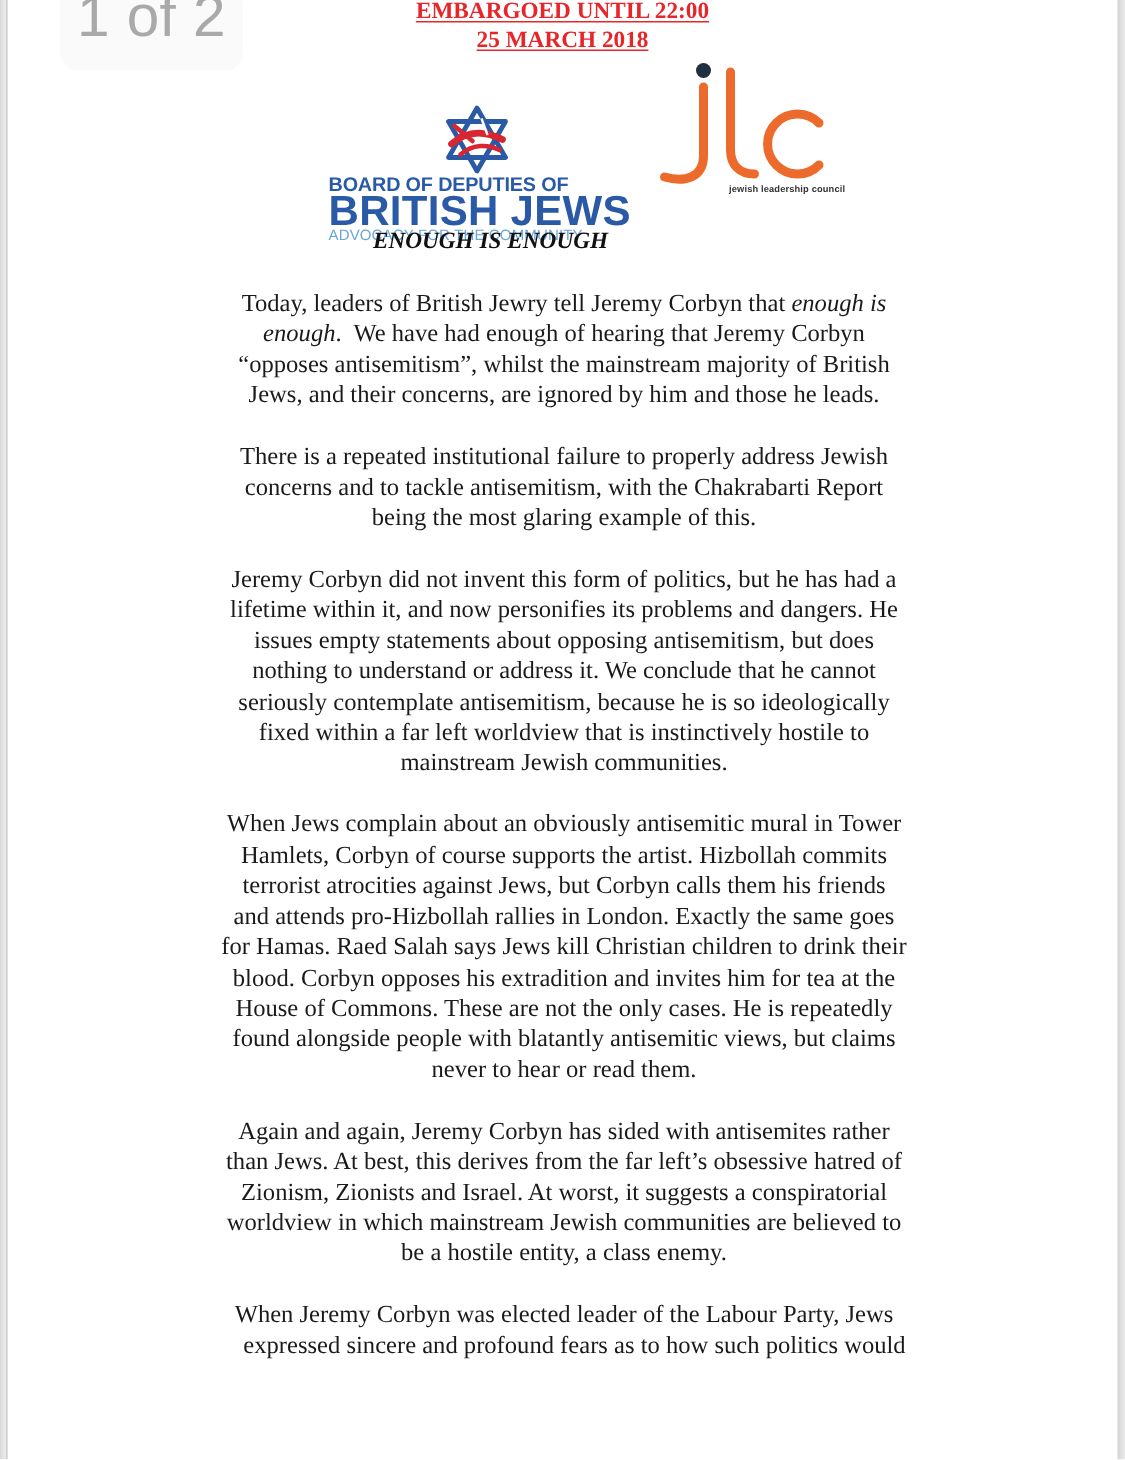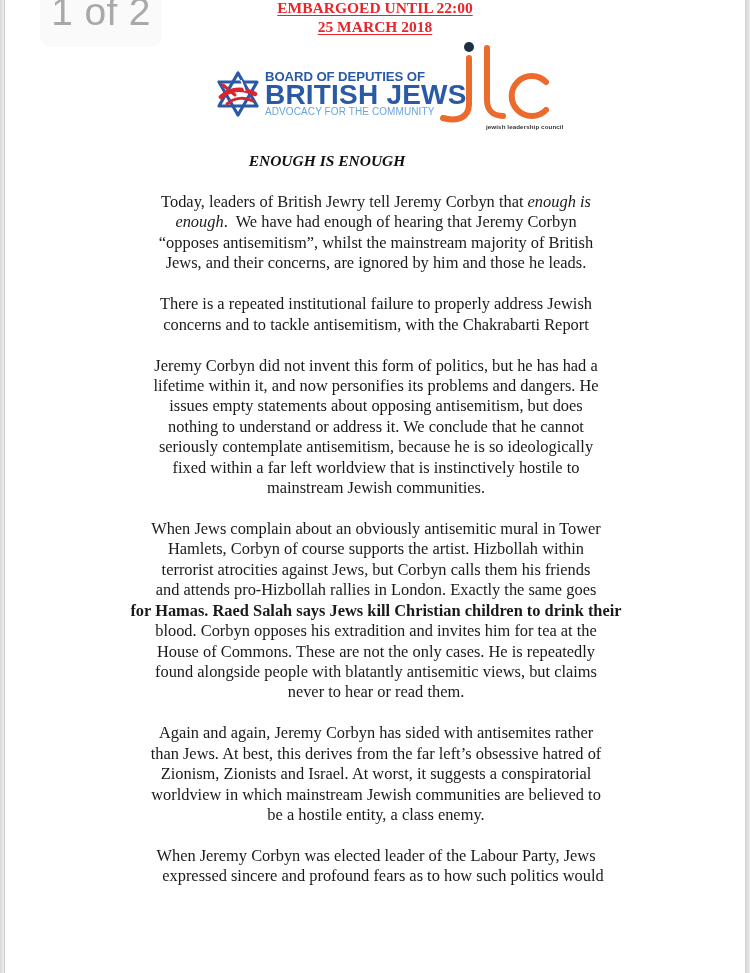--- a/index.html
+++ b/index.html
@@ -31,21 +31,21 @@
 
     .embargo {
       position: absolute; left: 250px; top: -2px; width: 250px;
       text-align: center;
       font-family: "Liberation Serif", "DejaVu Serif", serif;
       font-weight: bold; color: #e8262a; font-size: 15.5px; line-height: 19px;
       text-decoration: underline; text-underline-offset: 2px;
     }
 
     .logos { position: absolute; left: 215px; top: 38px; width: 345px; height: 100px; }
-    .bod-logo { position: absolute; left: 0; top: 32px; display: flex; align-items: center; }
+    .bod-logo { position: absolute; left: 0; top: 32px; display: flex; align-items: center; flex-direction: column; }
     .bod-star { width: 46px; height: 46px; }
     .bod-text { margin-left: 4px; font-family: "Liberation Sans", "DejaVu Sans", sans-serif; }
     .bod-line1 { color: #2a5aa6; font-weight: bold; font-size: 13.2px; line-height: 14px; letter-spacing: -0.1px; }
     .bod-line2 { color: #2a5aa6; font-weight: bold; font-size: 28px; line-height: 22px; letter-spacing: 0.2px; }
     .bod-line3 { color: #6aa5d9; font-size: 10px; line-height: 11px; letter-spacing: 0.1px; }
 
     .jlc-logo { position: absolute; left: 220px; top: 0; width: 125px; height: 100px; }
     .jlc-caption {
       position: absolute; left: 51px; top: 85px;
       font-family: "Liberation Sans", "DejaVu Sans", sans-serif;
@@ -122,36 +122,37 @@
 <div class="body-text" id="body-text">
     <p>
       <span class="line"><span style="white-space: pre;">Today, leaders of British Jewry tell Jeremy Corbyn that </span><em>enough is</em></span>
       <span class="line"><em>enough</em><span style="white-space: pre;">.  We have had enough of hearing that Jeremy Corbyn</span></span>
       <span class="line"><span style="white-space: pre;">“opposes antisemitism”, whilst the mainstream majority of British</span></span>
       <span class="line"><span style="white-space: pre;">Jews, and their concerns, are ignored by him and those he leads.</span></span>
     </p>
     <p>
       <span class="line"><span style="white-space: pre;">There is a repeated institutional failure to properly address Jewish</span></span>
       <span class="line"><span style="white-space: pre;">concerns and to tackle antisemitism, with the Chakrabarti Report</span></span>
+      <span class="line"><span style="white-space: pre;">being the most glaring example of this.</span></span>
     </p>
     <p>
       <span class="line"><span style="white-space: pre;">Jeremy Corbyn did not invent this form of politics, but he has had a</span></span>
       <span class="line"><span style="white-space: pre;">lifetime within it, and now personifies its problems and dangers. He</span></span>
       <span class="line"><span style="white-space: pre;">issues empty statements about opposing antisemitism, but does</span></span>
       <span class="line"><span style="white-space: pre;">nothing to understand or address it. We conclude that he cannot</span></span>
       <span class="line"><span style="white-space: pre;">seriously contemplate antisemitism, because he is so ideologically</span></span>
       <span class="line"><span style="white-space: pre;">fixed within a far left worldview that is instinctively hostile to</span></span>
       <span class="line"><span style="white-space: pre;">mainstream Jewish communities.</span></span>
     </p>
     <p>
       <span class="line"><span style="white-space: pre;">When Jews complain about an obviously antisemitic mural in Tower</span></span>
-      <span class="line"><span style="white-space: pre;">Hamlets, Corbyn of course supports the artist. Hizbollah within</span></span>
+      <span class="line"><span style="white-space: pre;">Hamlets, Corbyn of course supports the artist. Hizbollah commits</span></span>
       <span class="line"><span style="white-space: pre;">terrorist atrocities against Jews, but Corbyn calls them his friends</span></span>
       <span class="line"><span style="white-space: pre;">and attends pro-Hizbollah rallies in London. Exactly the same goes</span></span>
-      <span class="line"><span style="white-space: pre; font-weight: bold;">for Hamas. Raed Salah says Jews kill Christian children to drink their</span></span>
+      <span class="line"><span style="white-space: pre;">for Hamas. Raed Salah says Jews kill Christian children to drink their</span></span>
       <span class="line"><span style="white-space: pre;">blood. Corbyn opposes his extradition and invites him for tea at the</span></span>
       <span class="line"><span style="white-space: pre;">House of Commons. These are not the only cases. He is repeatedly</span></span>
       <span class="line"><span style="white-space: pre;">found alongside people with blatantly antisemitic views, but claims</span></span>
       <span class="line"><span style="white-space: pre;">never to hear or read them.</span></span>
     </p>
     <p>
       <span class="line"><span style="white-space: pre;">Again and again, Jeremy Corbyn has sided with antisemites rather</span></span>
       <span class="line"><span style="white-space: pre;">than Jews. At best, this derives from the far left’s obsessive hatred of</span></span>
       <span class="line"><span style="white-space: pre;">Zionism, Zionists and Israel. At worst, it suggests a conspiratorial</span></span>
       <span class="line"><span style="white-space: pre;">worldview in which mainstream Jewish communities are believed to</span></span>

